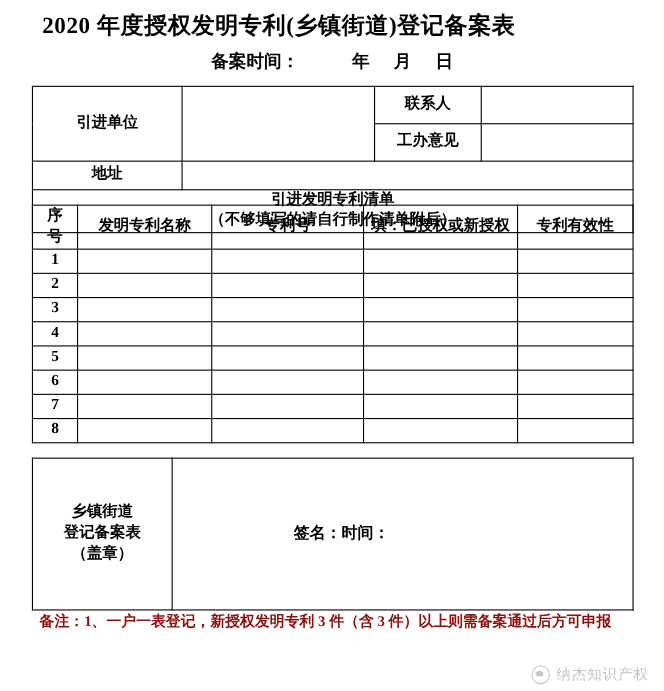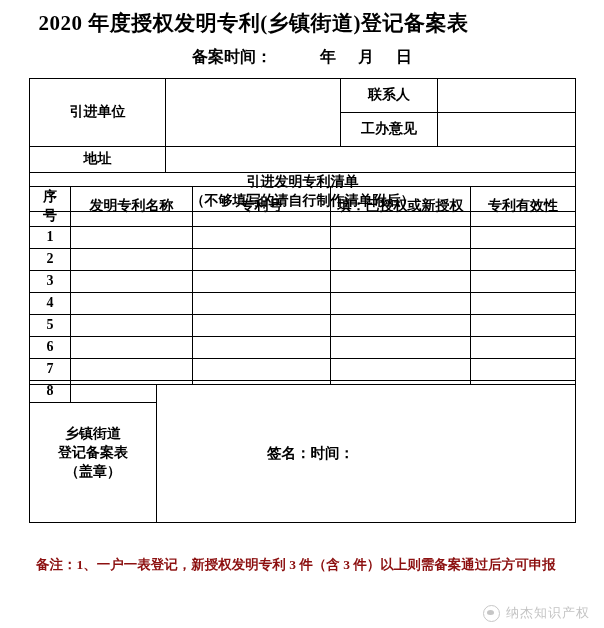--- a/index.html
+++ b/index.html
@@ -274,21 +274,21 @@
     <tr class="r-data">
       <td class="seq-num">8</td>
       <td class="cell-blank"></td>
       <td class="cell-blank"></td>
       <td class="cell-blank"></td>
       <td class="cell-blank"></td>
     </tr>
   </tbody>
 </table>
 
-<table class="form-table" style="top:384px">
+<table class="form-table" style="top:416px">
   <colgroup>
     <col style="width:127px">
     <col style="width:419px">
   </colgroup>
   <tbody>
     <tr class="r-sign">
       <td class="sign-label">
         <span>乡镇街道</span>
         <span>登记备案表</span>
         <span>（盖章）</span>

